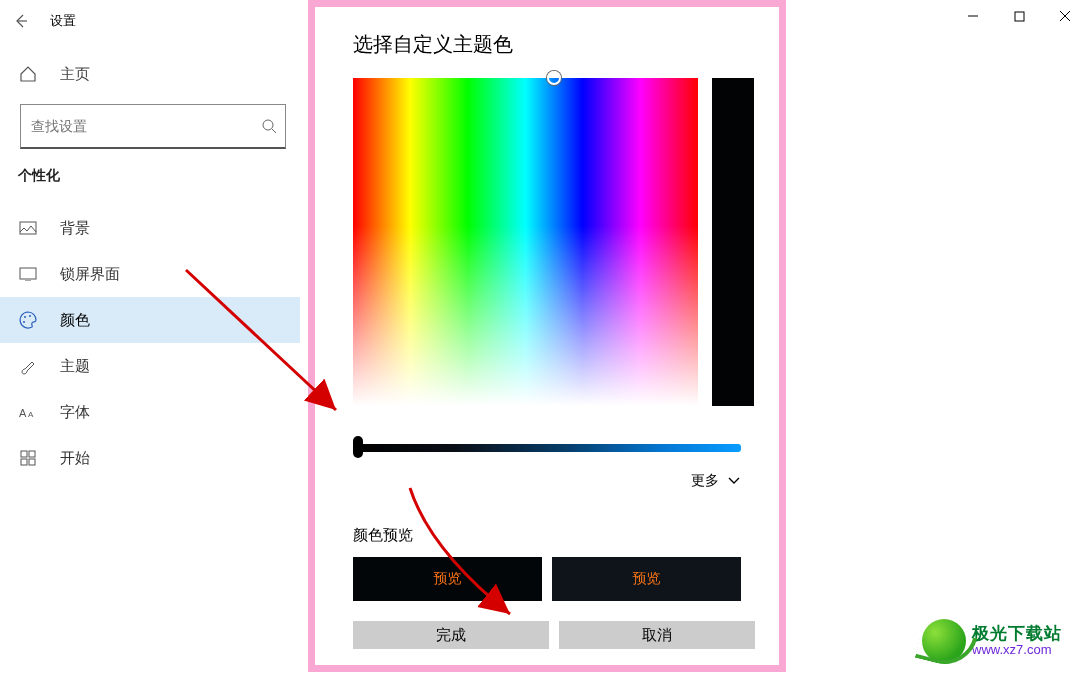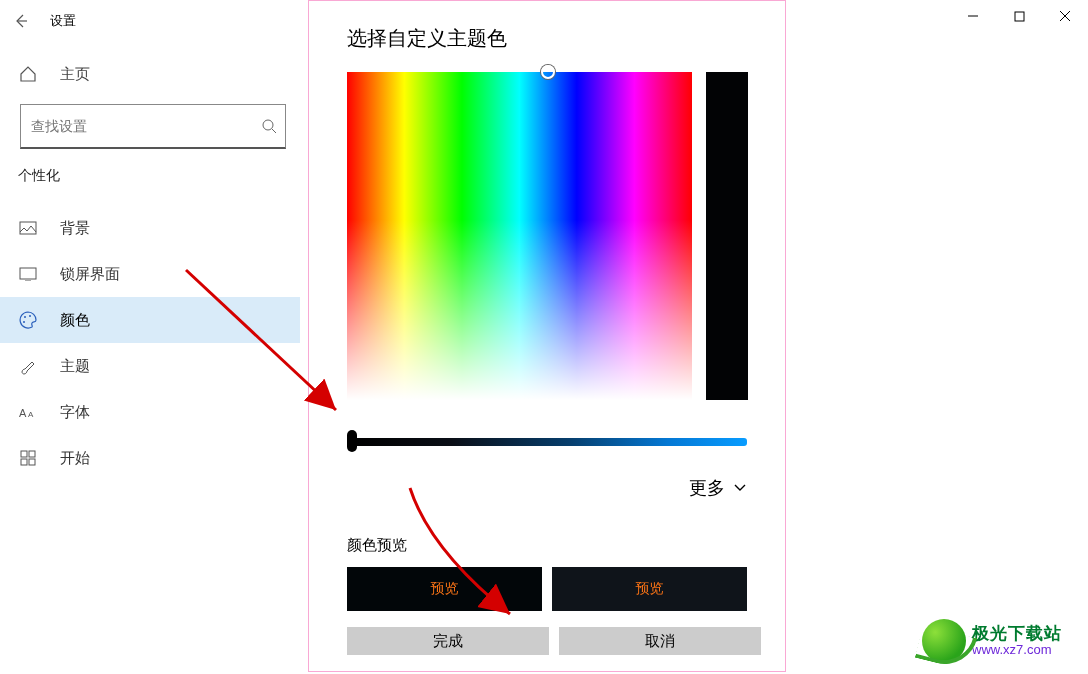--- a/index.html
+++ b/index.html
@@ -19,49 +19,49 @@
 
   
   .sidebar{position:absolute;left:0;top:42px;width:300px;bottom:0;padding-top:12px;}
   .home-row{display:flex;align-items:center;height:40px;padding-left:18px;color:#444;}
   .home-row .icon{width:20px;margin-right:22px;display:flex;justify-content:center;}
   .home-row .label{font-size:15px;}
   .search-wrap{margin:10px 14px 18px 20px;height:45px;border:1px solid #888;
     border-bottom:2px solid #555;display:flex;align-items:center;padding:0 8px;}
   .search-wrap input{flex:1;border:none;outline:none;font-size:14px;color:#666;background:transparent;}
   .search-wrap .sicon{color:#666;}
-  .cat-title{font-size:14px;font-weight:400;color:#222;padding-left:18px;margin:16px 0 20px;}
+  .cat-title{font-size:14px;font-weight:700;color:#222;padding-left:18px;margin:16px 0 20px;}
   .nav-item{display:flex;align-items:center;height:46px;padding-left:18px;color:#333;font-size:15px;}
   .nav-item .icon{width:20px;margin-right:22px;display:flex;justify-content:center;color:#555;}
   .nav-item.active{background:#d9ebf9;color:#000;}
   .nav-item.active .icon{color:#2a5fbb;}
 
   
-  .modal{position:absolute;left:308px;top:0;width:478px;height:672px;border:1px solid #f9a8d4;
+  .modal{position:absolute;left:308px;top:0;width:478px;height:672px;border:7px solid #f9a8d4;
     background:#fff;z-index:2;padding-top:24px;}
   .modal-title{font-size:20px;margin:0 0 20px 38px;}
   .picker-row{display:flex;margin-left:38px;}
   .gradient{width:345px;height:328px;position:relative;
     background:
       linear-gradient(to top, rgba(255,255,255,1) 0%, rgba(255,255,255,0) 55%),
       linear-gradient(90deg,
         #ff0000 0%, #ffff00 16.6%, #00ff00 33.3%,
         #00ffff 50%, #0000ff 66.6%, #ff00ff 83.3%, #ff0000 100%);}
   .grad-handle{position:absolute;top:-7px;left:194px;width:14px;height:14px;border:2px solid #fff;
     border-radius:50%;box-shadow:0 0 0 1px #666;}
   .preview-swatch{width:42px;height:328px;background:#020305;margin-left:14px;}
 
   .value-slider{position:relative;margin:32px 38px 0 38px;height:18px;}
   .value-track{position:absolute;left:6px;right:0;top:6px;height:8px;border-radius:3px;
     background:linear-gradient(90deg,#000 0%,#0a0e16 25%,#063e6d 55%,#0478d4 80%,#089cff 100%);}
   .value-thumb{position:absolute;left:0;top:-2px;width:10px;height:22px;border-radius:6px;
     background:#000;}
 
   .more-row{display:flex;justify-content:flex-end;align-items:center;
-    margin:26px 38px 0 38px;font-size:18px;}
+    margin:16px 38px 0 38px;font-size:14px;}
   .more-row .chev{margin-left:8px;}
 
   .preview-label{font-size:15px;margin:36px 0 12px 38px;}
   .previews{display:flex;gap:10px;margin:0 38px;}
   .pv{flex:1;height:44px;display:flex;align-items:center;justify-content:center;
     color:#f97316;font-size:14px;}
   .pv1{background:#020609;}
   .pv2{background:#0f141a;}
 
   .btn-row{position:absolute;left:38px;right:24px;bottom:16px;display:flex;gap:10px;}

